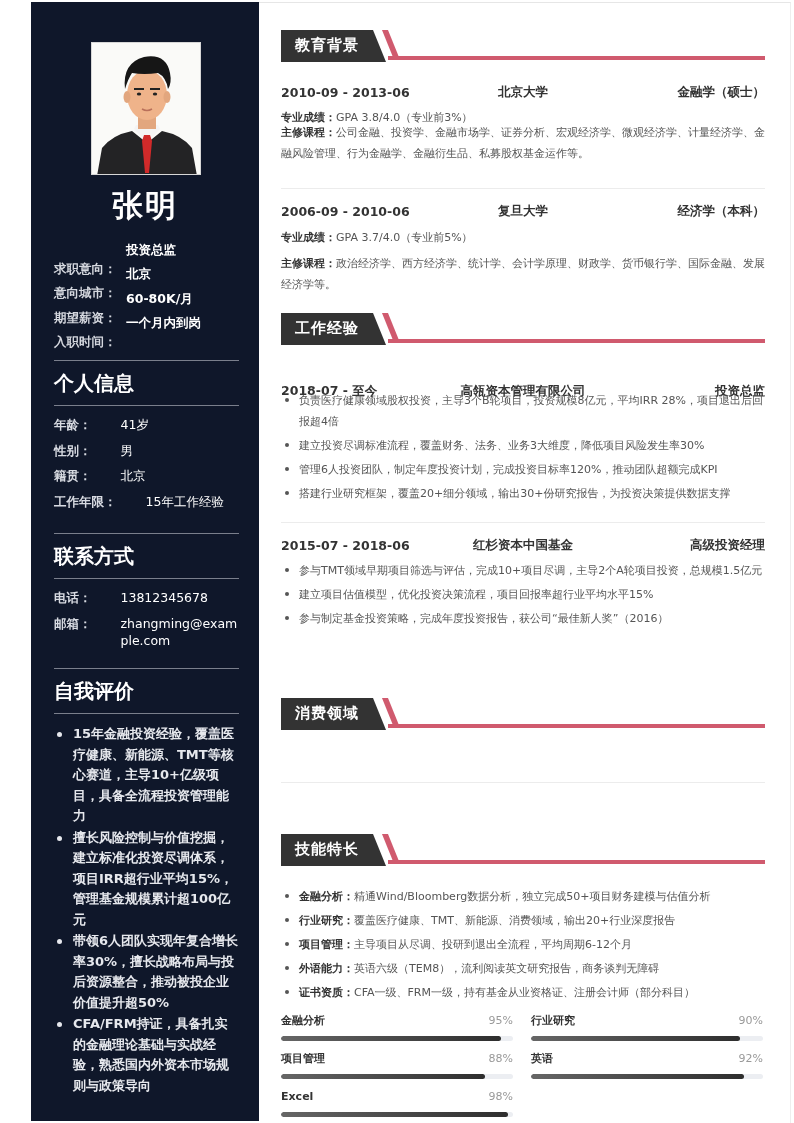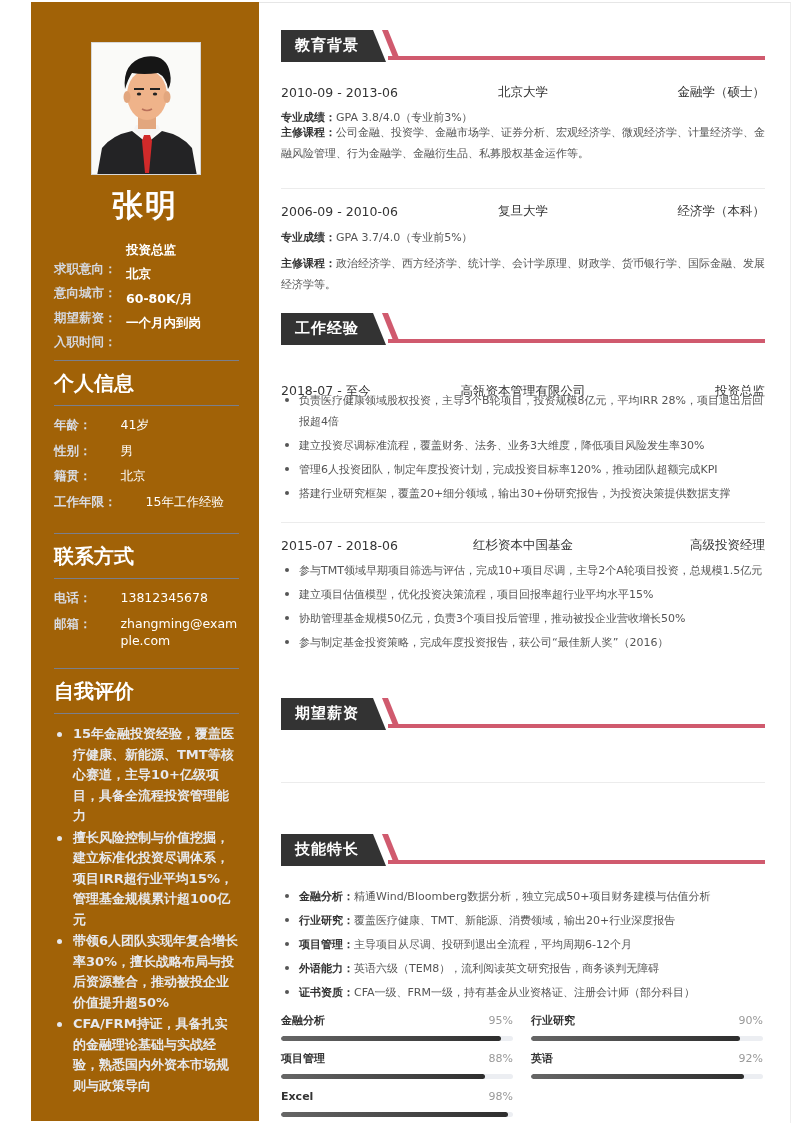--- a/index.html
+++ b/index.html
@@ -1,19 +1,19 @@
 <!DOCTYPE html>
 <html><head>
 <meta charset="utf-8">
 <style>
   * { box-sizing: border-box; margin: 0; padding: 0; }
   html, body { width: 794px; height: 1123px; background: #ffffff; overflow: hidden; }
   body { font-family: "DejaVu Sans", "Liberation Sans", sans-serif; color: #333; position: relative; }
   .page { position: absolute; left: 31px; top: 2px; width: 760px; height: 1121px; border-top: 1px solid #e6e6e6; border-right: 1px solid #eee; }
-  .sidebar { position: absolute; left: 31px; top: 2px; width: 228px; height: 1119px; background: #a16207; color: #e9ebf0; }
+  .sidebar { position: absolute; left: 31px; top: 2px; width: 228px; height: 1119px; background: #0f172a; color: #e9ebf0; }
   .photo { position: absolute; left: 60px; top: 40px; width: 110px; height: 133px; background: #fbfbfb; overflow: hidden; border: 1px solid #d7d7d7; }
   .name { position: absolute; left: 0; width: 228px; top: 183px; text-align: center; font-size: 31px; font-weight: bold; color: #ffffff; letter-spacing: 2px; }
   .basic { position: absolute; left: 23px; top: 236px; }
   .basic .row { display: flex; height: 24.5px; align-items: center; font-size: 12.5px; font-weight: bold; }
   .basic .lbl { color: #d4d7de; width: 72px; margin-top: 38px; }
   .basic .val { color: #ffffff; }
   .side-sec { position: absolute; left: 23px; width: 185px; }
   .side-sec .top-line { height: 1px; background: #7a7f8c; }
   .side-sec .title { font-size: 20px; font-weight: bold; color: #ffffff; padding: 9px 0 8px 0; }
   .side-sec .under-line { height: 1px; background: #7a7f8c; margin-bottom: 10px; }
@@ -22,21 +22,21 @@
   .kv .v { color: #ffffff; word-break: break-all; }
   .eval-list { list-style: none; padding-left: 0; margin-top: 6px; }
   .eval-list li { position: relative; padding-left: 19px; font-size: 13px; font-weight: bold; line-height: 20.5px; color: #e6e8ed; margin-bottom: 1px; }
   .eval-list li::before { content: ""; position: absolute; left: 3px; top: 8px; width: 5px; height: 5px; border-radius: 50%; background: #e6e8ed; }
   .sec-head { position: absolute; left: 281px; width: 484px; height: 32px; }
   .sec-head .tab { position: absolute; left: 0; top: 0; height: 32px; width: 105px; background: #333333; clip-path: polygon(0 0, 92px 0, 105px 32px, 0 32px); }
   .sec-head .tab span { position: absolute; left: 14px; top: 6px; color: #fff; font-size: 15px; font-weight: bold; letter-spacing: 1px; }
   .sec-head .slash { position: absolute; left: 101px; top: 0; width: 6px; height: 30px; background: #d05a6e; transform: skewX(22deg); transform-origin: top left; }
   .sec-head .red-line { position: absolute; left: 107px; right: 0; top: 26px; height: 4px; background: #d05a6e; }
 
-  .entry-head { position: absolute; left: 281px; width: 484px; display: flex; justify-content: space-between; align-items: center; font-size: 12.5px; font-weight: normal; color: #333; height: 18px; }
+  .entry-head { position: absolute; left: 281px; width: 484px; display: flex; justify-content: space-between; align-items: center; font-size: 12.5px; font-weight: bold; color: #333; height: 18px; }
   .entry-head .mid { position: absolute; left: 0; right: 0; text-align: center; pointer-events: none; }
   .line-txt { position: absolute; left: 281px; width: 484px; font-size: 11px; color: #555; line-height: 21px; }
   .line-txt b { color: #333; }
   .divider { position: absolute; left: 281px; width: 484px; height: 1px; background: #ececec; }
   .bullets { position: absolute; left: 281px; width: 484px; list-style: none; }
   .bullets li { position: relative; padding-left: 18px; font-size: 11px; color: #555; line-height: 21px; margin-bottom: 3px; }
   .bullets li::before { content: ""; position: absolute; left: 4px; top: 8px; width: 4px; height: 4px; border-radius: 50%; background: #555; }
   .bullets li b { color: #333; text-align: center; }
 
   .skill { position: absolute; width: 232px; }
@@ -204,27 +204,26 @@
 <div class="divider" style="top:522px;"></div>
 
 <div class="entry-head" style="top:536px;">
   <span>2015-07 - 2018-06</span>
   <span class="mid">红杉资本中国基金</span>
   <span>高级投资经理</span>
 </div>
 <ul class="bullets" style="top:560px;">
   <li>参与TMT领域早期项目筛选与评估，完成10+项目尽调，主导2个A轮项目投资，总规模1.5亿元</li>
   <li>建立项目估值模型，优化投资决策流程，项目回报率超行业平均水平15%</li>
-  <li>协助管理基金规模50亿元，负责3个项目投后管理，推动被投企业营收增长50%</li>
   <li>参与制定基金投资策略，完成年度投资报告，获公司“最佳新人奖”（2016）</li>
 </ul>
 
 <div class="sec-head" style="top:698px;">
   <div class="tab">
-      <span>期望薪资</span>
+      <span>消费领域</span>
     </div>
   <div class="slash"></div>
   <div class="red-line"></div>
 </div>
 <div class="divider" style="top:782px;"></div>
 
 <div class="sec-head" style="top:834px;">
   <div class="tab">
       <span>技能特长</span>
     </div>

